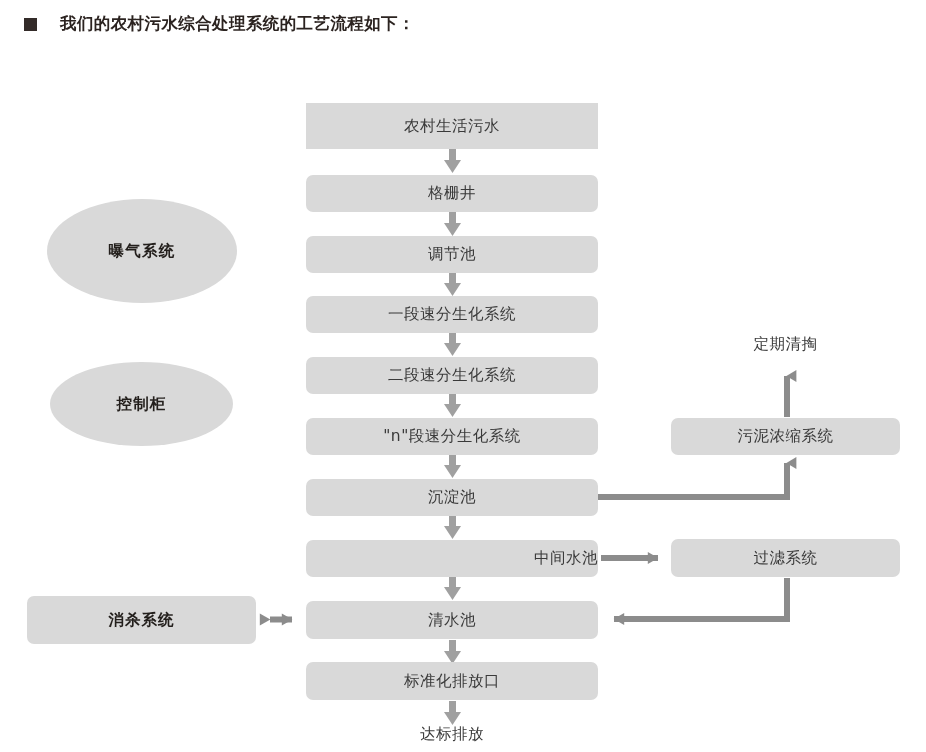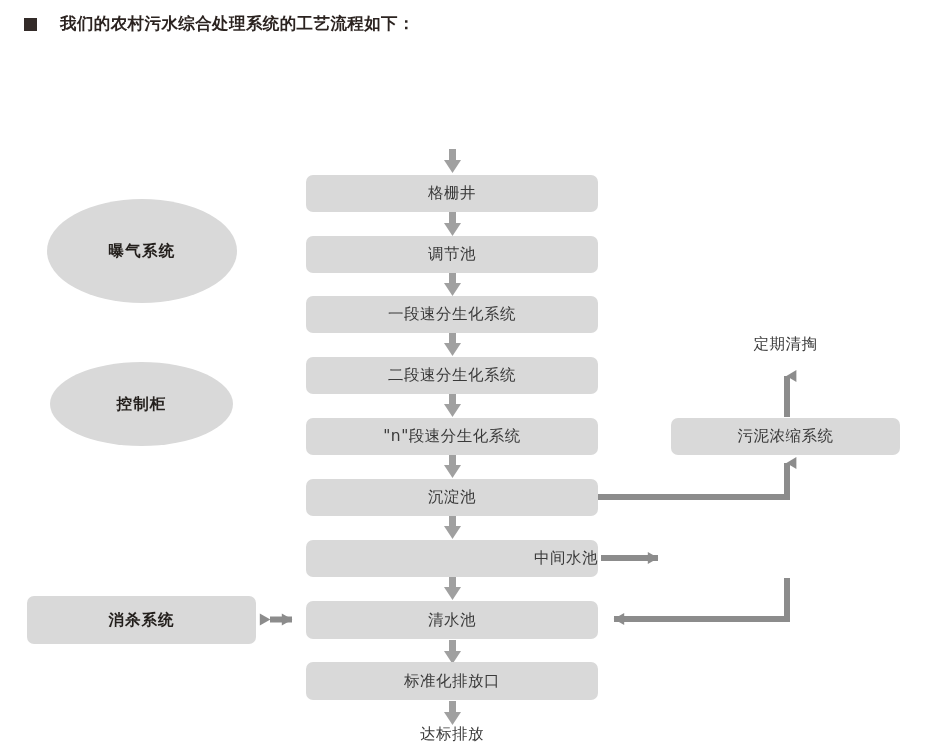--- a/index.html
+++ b/index.html
@@ -191,20 +191,23 @@
       <g>
         <path d="M787,578 L787,619 L614,619" stroke="#8c8c8c" stroke-width="6" fill="none" marker-end="url(#ahead-left)"></path>
       </g>
 
       <g>
         <path d="M270,619.5 L292,619.5" stroke="#8c8c8c" stroke-width="6" fill="none" marker-end="url(#ahead-right)" marker-start="url(#ahead-left)"></path>
       </g>
     </svg>
   </div>
 
+  <div class="node square" style="left:306px; top:103px; width:292px; height:46px;">
+    <span>农村生活污水</span>
+  </div>
 
   <div class="node rounded" style="left:306px; top:175px; width:292px; height:37px;">
     <span>格栅井</span>
   </div>
 
   <div class="node rounded" style="left:306px; top:236px; width:292px; height:37px;">
     <span>调节池</span>
   </div>
 
   <div class="node rounded" style="left:306px; top:296px; width:292px; height:37px;">
@@ -248,14 +251,17 @@
   <div class="node rounded bold" style="left:27px; top:596px; width:229px; height:48px;text-align:center;">
     <span>消杀系统</span>
   </div>
 
   <div class="plain-label" style="left:671px; top:330px; width:229px; height:28px;">定期清掏</div>
 
   <div class="node rounded" style="left:671px; top:418px; width:229px; height:37px;">
     <span>污泥浓缩系统</span>
   </div>
 
+  <div class="node rounded" style="left:671px; top:539px; width:229px; height:38px;">
+    <span>过滤系统</span>
+  </div>
 
 </div>
 
 </body></html>

